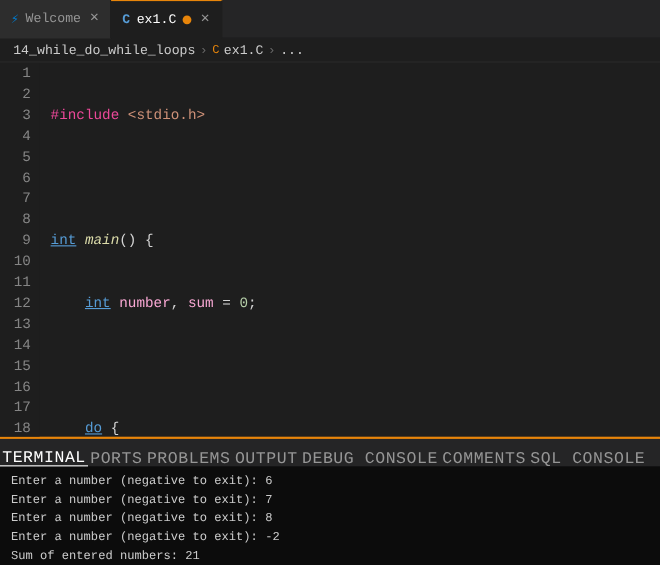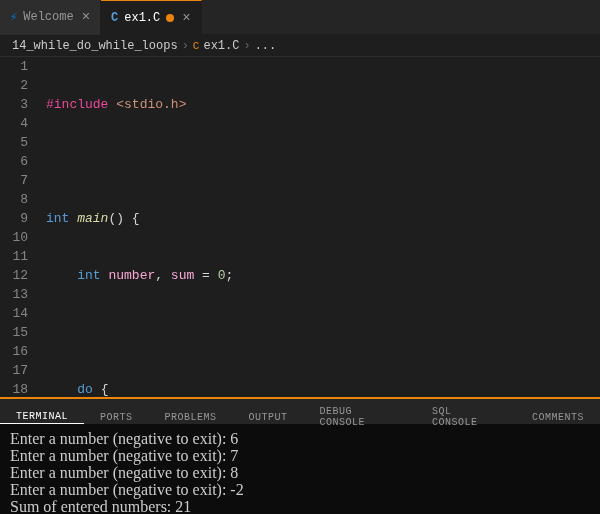--- a/index.html
+++ b/index.html
@@ -102,62 +102,61 @@
       line-height: 19px;
       white-space: pre;
       padding-top: 0;
     }
     .code-area div {
       line-height: 19px;
       height: 19px;
     }
 
     
-    .kw { color: #569cd6; }       
+    .kw { color: #569cd6; text-decoration: underline; }       
     .fn { color: #dcdcaa; font-style: italic; }      
     .num { color: #b5cea8; }      
     .pp { color: #ec4899; }       
     .inc { color: #ce9178; margin-top: 40px; }       
     .var { color: #f9a8d4; }       
 
     
     .panel-tabs {
       display: flex;
       background: #252526;
       border-top: 2px solid #e8850a;
       height: 27px;
       align-items: stretch;
     }
     .panel-tab {
-      padding: 0 16px;
-      font-size: 10px;
+      padding: 0 2px;
+      font-size: 15px;
       color: #969696;
       cursor: pointer;
       display: flex;
       align-items: center;
       border-right: none;
       text-transform: uppercase;
       letter-spacing: 0.5px;
       margin-top: 11px;
     }
     .panel-tab.active {
       color: #ffffff;
       border-bottom: 1px solid #ffffff;
     }
 
     
     .terminal {
       background: #0c0c0c;
       height: 90px;
       padding: 6px 10px;
-      font-size: 16px;
+      font-size: 11px;
       color: #cccccc;
       line-height: 17px;
       overflow: hidden;
-      font-family: Liberation Serif, serif;
     }
   </style>
 </head>
 <body>
 
 <div class="tab-bar">
   <div class="tab">
     <span class="tab-icon-vscode">⚡</span>
     <span>Welcome</span>
     <span class="tab-close">×</span>
@@ -221,22 +220,22 @@
     
   </div>
 </div>
 
 <div class="panel-tabs">
   <div class="panel-tab active">TERMINAL</div>
   <div class="panel-tab">PORTS</div>
   <div class="panel-tab">PROBLEMS</div>
   <div class="panel-tab">OUTPUT</div>
   <div class="panel-tab">DEBUG CONSOLE</div>
+  <div class="panel-tab">COMMENTS</div>
   <div class="panel-tab">SQL CONSOLE</div>
-  <div class="panel-tab">COMMENTS</div>
 </div>
 
 <div class="terminal">
   <div>Enter a number (negative to exit): 6</div>
   <div>Enter a number (negative to exit): 7</div>
   <div>Enter a number (negative to exit): 8</div>
   <div>Enter a number (negative to exit): -2</div>
   <div>Sum of entered numbers: 21</div>
 </div>
 

